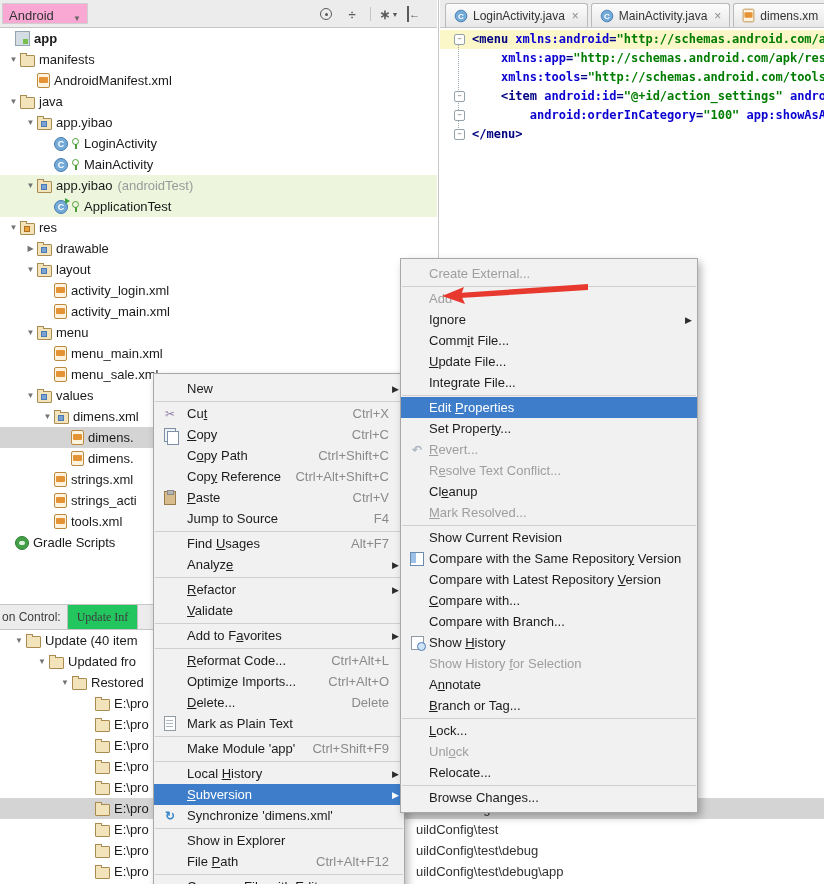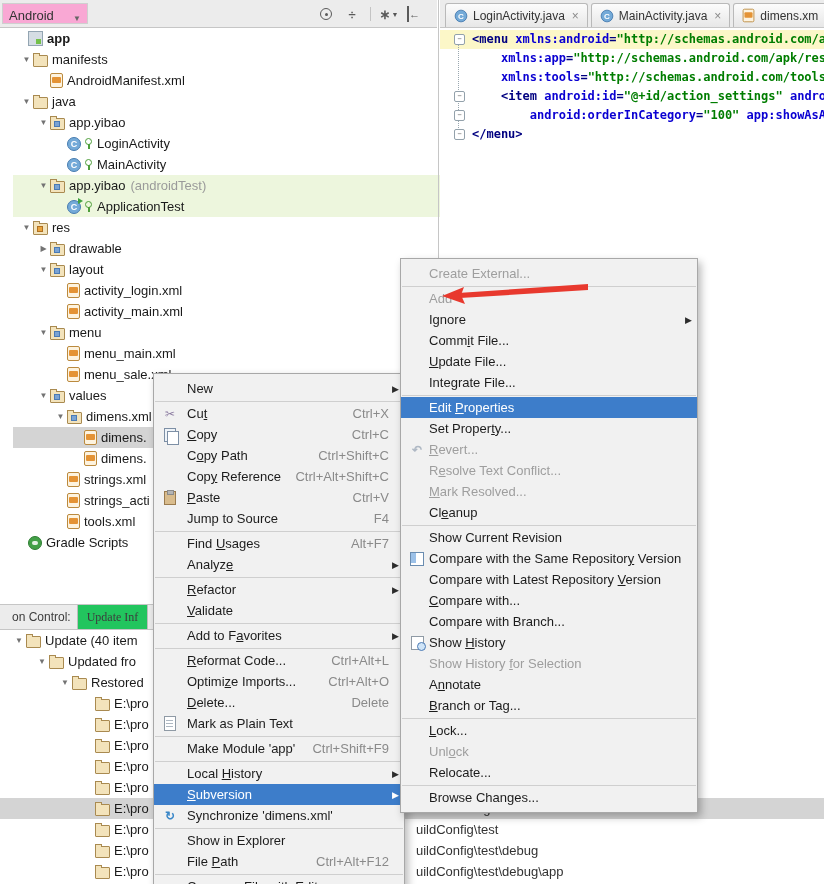--- a/index.html
+++ b/index.html
@@ -18,21 +18,21 @@
   .hico{display:inline-flex;align-items:center;justify-content:center;width:16px;height:16px;
         color:#5a5a5a;font-size:13px;font-weight:bold;cursor:default;}
   .hico.target{position:relative;}
   .hico.target::before{content:"";width:10px;height:10px;border:1.5px solid #5a5a5a;border-radius:50%;}
   .hico.target::after{content:"";position:absolute;width:3px;height:3px;background:#5a5a5a;border-radius:50%;}
   .hico.gear i{font-style:normal;font-size:7px;margin-left:1px;color:#555;}
   .hico.hide{border-left:2px solid #5a5a5a;width:12px;justify-content:flex-start;font-size:11px;}
   .hsep{width:1px;height:14px;background:#c4c4c4;}
 
   
-  .proj-tree{position:absolute;left:13px;top:28px;width:437px;height:576px;background:#fff;overflow:hidden;}
+  .proj-tree{position:absolute;left:0;top:28px;width:437px;height:576px;background:#fff;overflow:hidden;}
   .trow{position:relative;height:21px;display:flex;align-items:center;white-space:nowrap;}
   .trow.green{background:#edf6dd;}
   .trow.selgray{background:#d4d4d4;}
   .tw{flex:none;width:13px;text-align:center;font-size:8px;color:#737373;}
   .tlabel{margin-left:4px;}
   .tlabel b{font-weight:bold;}
   .textra{color:#9a9a9a;margin-left:5px;}
 
   
   .ico{display:inline-block;position:relative;flex:none;vertical-align:middle;}
@@ -91,21 +91,21 @@
   .tk-str{color:#007d00;}
   .tk-pl{color:#000;}
   .fold{position:absolute;width:9px;height:9px;border:1px solid #93a1ab;background:#fff;border-radius:2px;
         color:#666;font:7px/8px "DejaVu Sans Mono",monospace;text-align:center;z-index:3;}
   .foldline{position:absolute;width:0;border-left:1px dotted #9aa7b0;z-index:2;}
 
   
   .vc-header{position:absolute;left:0;top:604px;width:437px;height:26px;background:#ececec;
              border-top:1px solid #c6c6c6;border-bottom:1px solid #c6c6c6;box-sizing:border-box;
              display:flex;align-items:center;font-size:12px;color:#3c3c3c;}
-  .vc-header .vleft{padding:0 6px 0 12px;}
+  .vc-header .vleft{padding:0 6px 0 2px;}
   .vc-tab{height:100%;display:flex;align-items:center;padding:0 9px;background:#22c55e;
           border-left:1px solid #bdbdbd;border-right:1px solid #bdbdbd;box-sizing:border-box;font-family:Liberation Serif, serif;}
   .vc-rows{position:absolute;left:0;top:630px;width:824px;height:254px;background:#fff;overflow:hidden;}
   .vrow{position:relative;height:21px;display:flex;align-items:center;white-space:nowrap;}
   .vrow.selgray{background:#d4d4d4;}
   .vrow .tw{width:14px;}
   .vright{position:absolute;left:416px;top:0;height:21px;line-height:21px;color:#333;}
 
   
   .menu{position:absolute;background:#f1f1f1;border:1px solid #a8a8a8;box-sizing:border-box;
@@ -600,25 +600,25 @@
       </div>
       <div class="mi disabled">
         <span class="mic">
           <span class="gico rev">↶</span>
         </span>
         <span class="ml"><u>R</u>evert...</span>
       </div>
       <div class="mi disabled">
         <span class="ml">R<u>e</u>solve Text Conflict...</span>
       </div>
+      <div class="mi">
+        <span class="ml">Cl<u>e</u>anup</span>
+      </div>
       <div class="mi disabled">
         <span class="ml"><u>M</u>ark Resolved...</span>
-      </div>
-      <div class="mi">
-        <span class="ml">Cl<u>e</u>anup</span>
       </div>
       <div class="msep"></div>
       <div class="mi">
         <span class="ml">Show Current Revision</span>
       </div>
       <div class="mi">
         <span class="mic">
           <span class="ico ic-diff"></span>
         </span>
         <span class="ml">Compare with the Same Repositor<u>y</u> Version</span>

